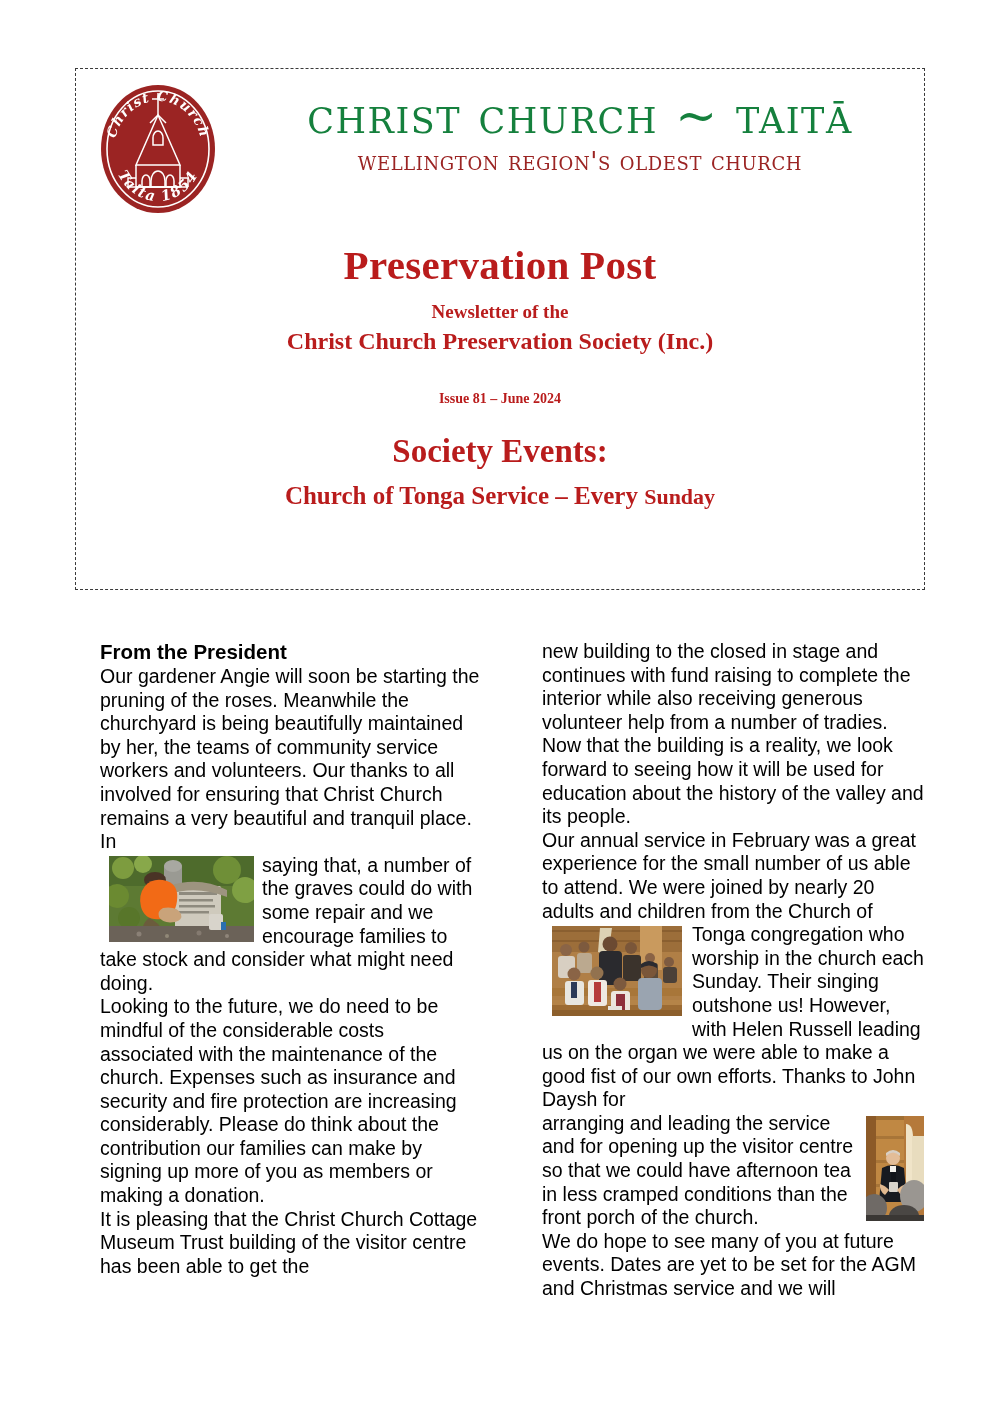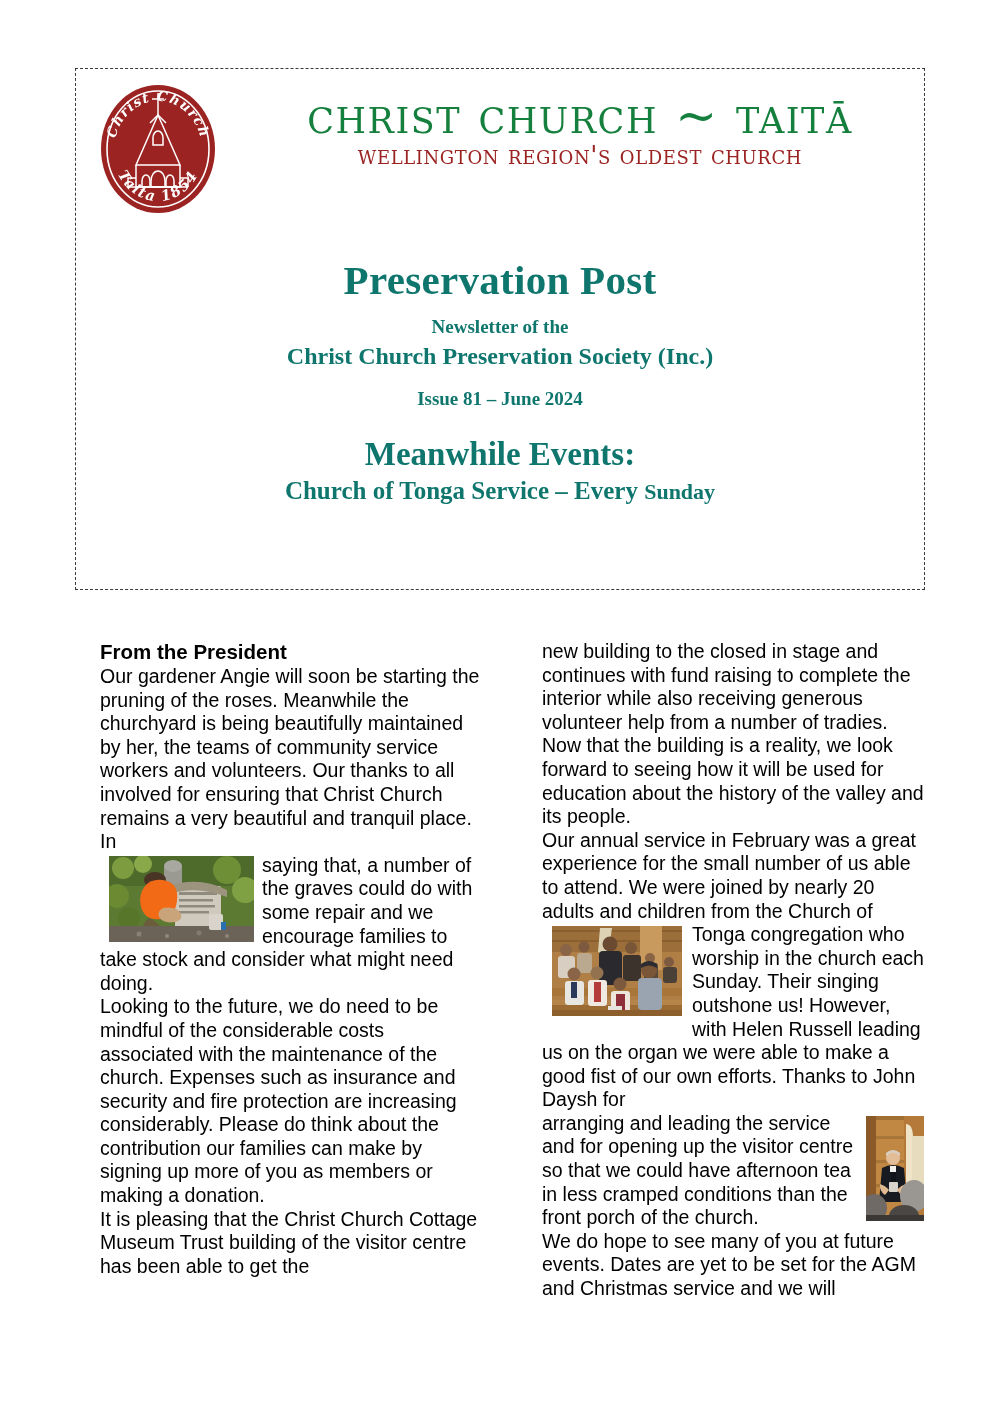--- a/index.html
+++ b/index.html
@@ -61,33 +61,34 @@
     text-align: center;
   }
   .wordmark-sub {
     font-family: "DejaVu Serif", serif;
     font-size: 26px;
     line-height: 1.05;
     letter-spacing: 0.6px;
     color: #9B2423;
     font-variant: small-caps;
     text-transform: lowercase;
+    margin-top: 6px;
     white-space: nowrap;
     text-align: center;
   }
 
   
   .title-block {
     position: absolute;
     left: 0;
-    top: 189px;
+    top: 174px;
     width: 100%;
     text-align: center;
     font-family: "Liberation Serif", serif;
-    color: #0f766e;
+    color: #b91c1c;
   }
   .pub-title {
     font-size: 41px;
     font-weight: bold;
     line-height: 1.1;
     letter-spacing: 0.3px;
   }
   .newsletter-of {
     font-size: 19px;
     font-weight: bold;
@@ -95,35 +96,35 @@
     line-height: 1.3;
   }
   .society-name {
     font-size: 24px;
     font-weight: bold;
     line-height: 1.3;
     margin-top: 1px;
     font-family: Liberation Serif, serif;
   }
   .issue-line {
-    font-size: 19px;
-    font-weight: bold;
-    margin-top: 16px;
+    font-size: 14px;
+    font-weight: bold;
+    margin-top: 34px;
   }
   .events-heading {
     font-size: 33px;
     font-weight: bold;
     margin-top: 26px;
     line-height: 1.15;
   }
   .events-item {
     font-size: 25px;
     font-weight: bold;
     line-height: 1.2;
-    margin-top: 2px;
+    margin-top: 10px;
   }
   .events-item .small-tail { font-size: 22px; }
 
   
   .columns {
     position: absolute;
     left: 100px;
     top: 640px;
     width: 824px;
   }
@@ -214,21 +215,21 @@
       <div class="wordmark-main">Christ Church ~ Taitā</div>
       <div class="wordmark-sub">Wellington Region's Oldest Church</div>
     </div>
   </div>
 
   <div class="title-block">
     <div class="pub-title">Preservation Post</div>
     <div class="newsletter-of">Newsletter of the</div>
     <div class="society-name">Christ Church Preservation Society (Inc.)</div>
     <div class="issue-line">Issue 81 – June 2024</div>
-    <div class="events-heading">Meanwhile Events:</div>
+    <div class="events-heading">Society Events:</div>
     <div class="events-item"><span>Church of Tonga Service – Every </span><span class="small-tail">Sunday</span></div>
   </div>
 </div>
 
 <div class="columns clearfix">
 
   <div class="col col-left">
     <div class="section-heading">From the President</div>
 
     <p><span>Our gardener Angie will soon be starting the pruning of the roses. Meanwhile the churchyard is being beautifully maintained by her, the teams of community service workers and volunteers. Our thanks to all involved for ensuring that Christ Church remains a very beautiful and tranquil place. In </span></p>

